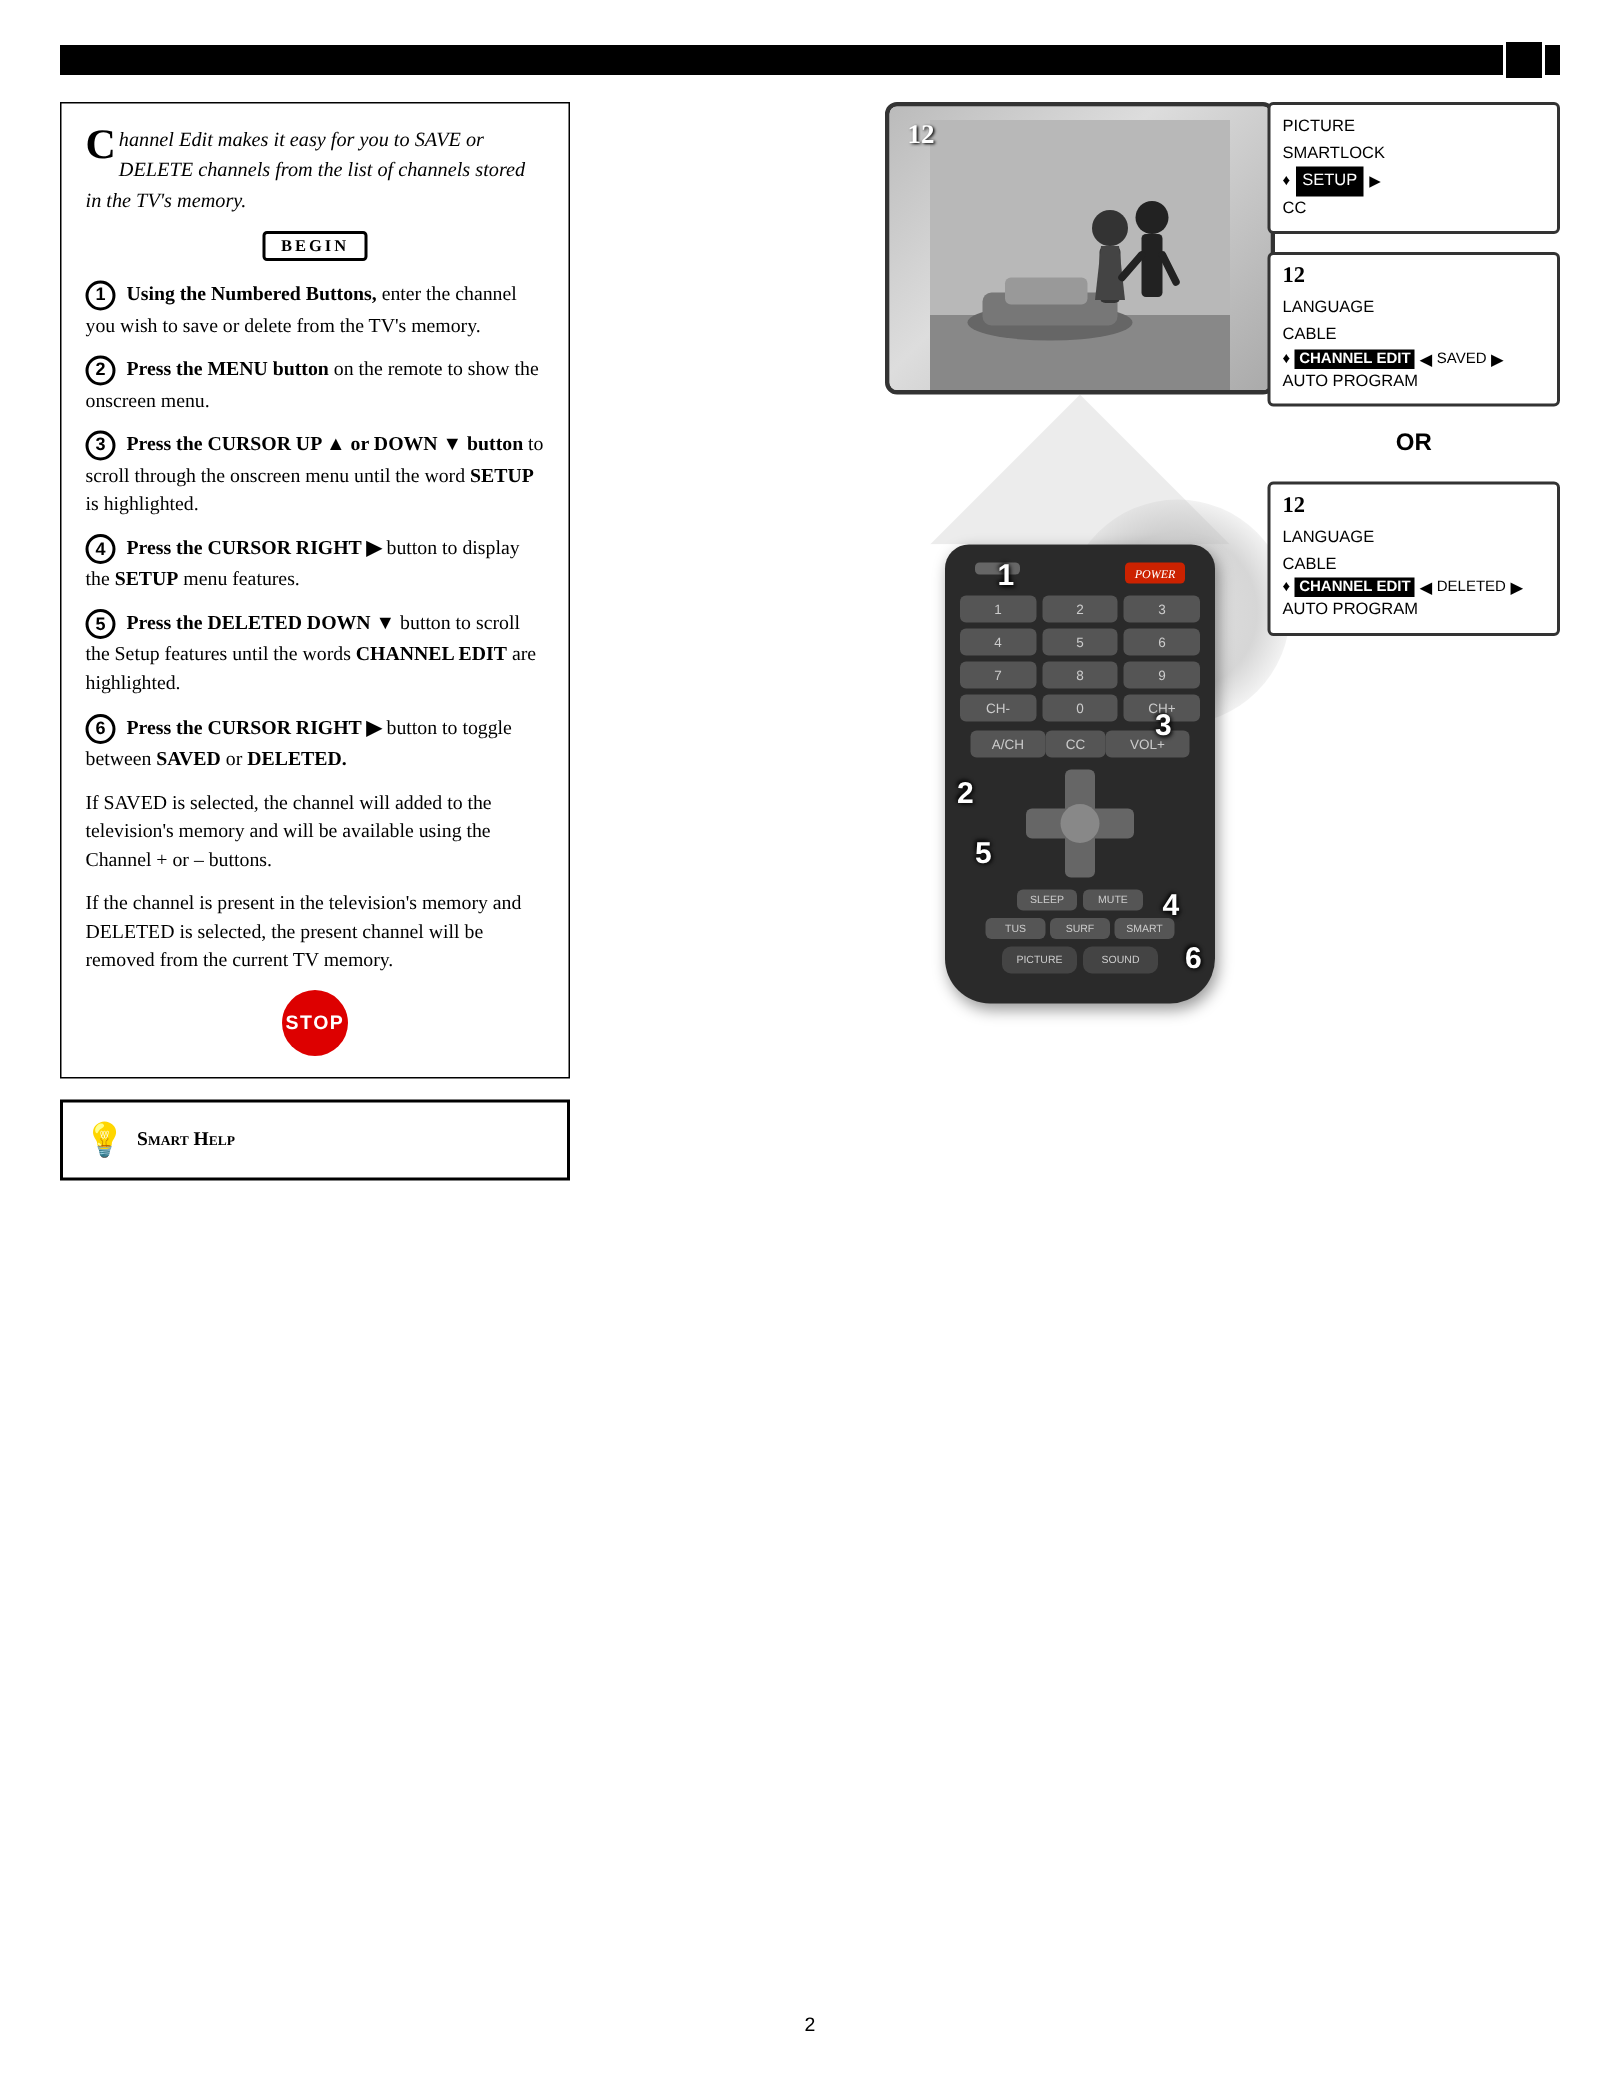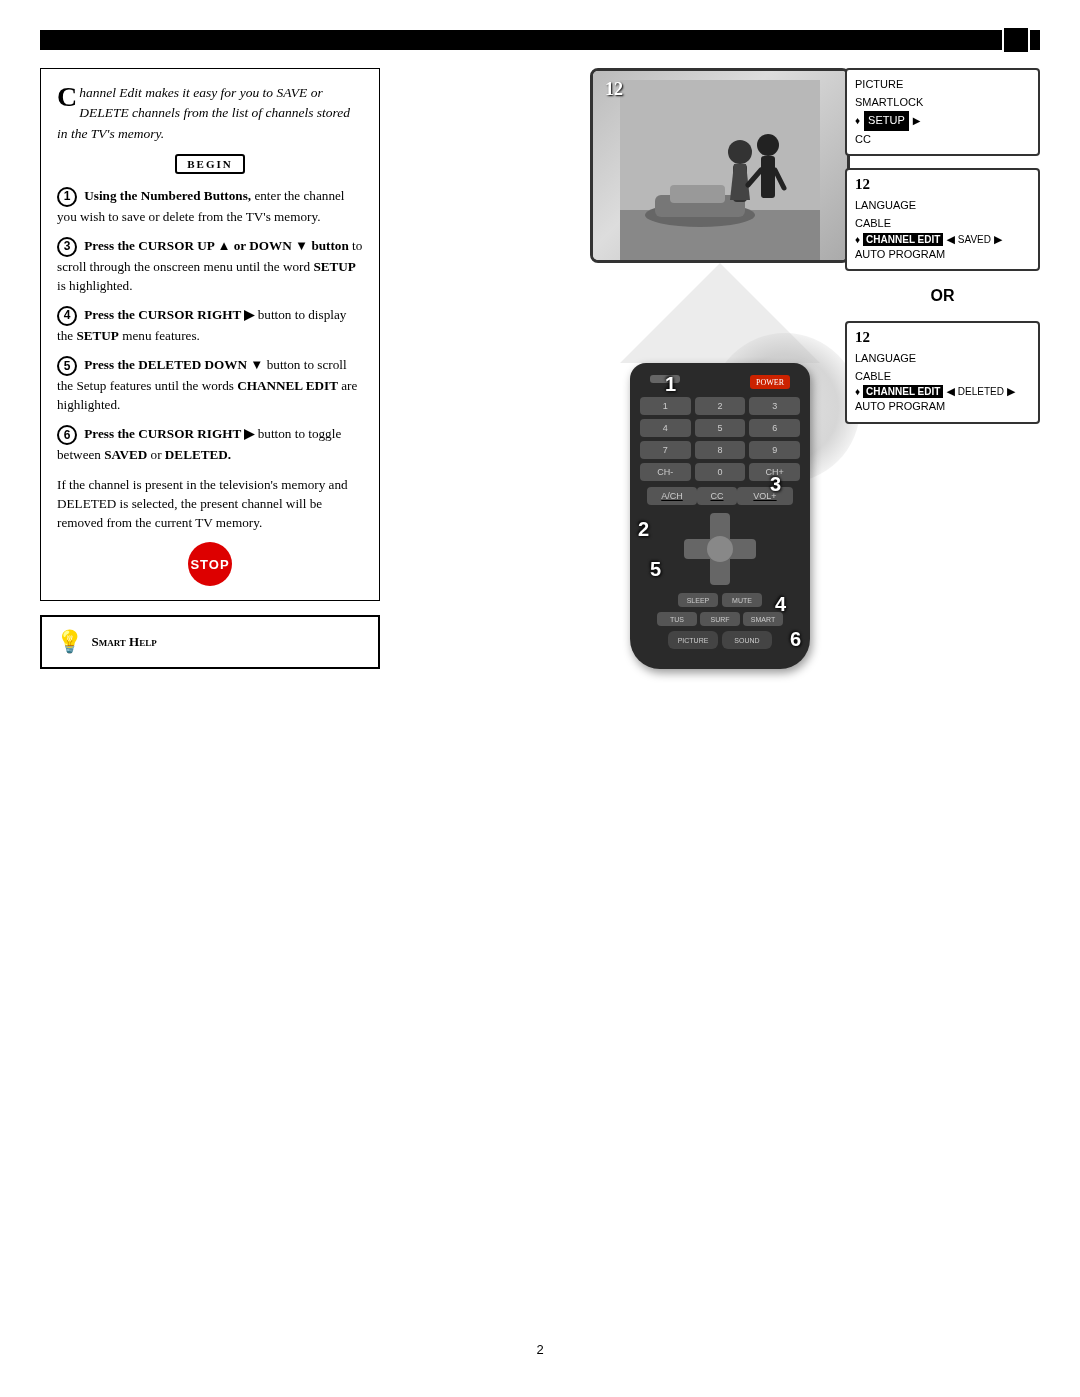--- a/index.html
+++ b/index.html
@@ -411,20 +411,25 @@
       </p>
 
       <span class="begin-badge">BEGIN</span>
 
       <div class="step">
         <span class="step-num">1</span>
         <b>Using the Numbered Buttons,</b>
         <span> enter the channel you wish to save or delete from the TV's memory.</span>
       </div>
 
+      <div class="step">
+        <span class="step-num">2</span>
+        <b>Press the MENU button</b>
+        <span> on the remote to show the onscreen menu.</span>
+      </div>
 
       <div class="step">
         <span class="step-num">3</span>
         <b>Press the CURSOR UP ▲ or DOWN ▼ button</b>
         <span> to scroll through the onscreen menu until the word <b>SETUP</b> is highlighted.</span>
       </div>
 
       <div class="step">
         <span class="step-num">4</span>
         <b>Press the CURSOR RIGHT ▶</b>
@@ -436,20 +441,21 @@
         <b>Press the DELETED DOWN ▼</b>
         <span> button to scroll the Setup features until the words <b>CHANNEL EDIT</b> are highlighted.</span>
       </div>
 
       <div class="step">
         <span class="step-num">6</span>
         <b>Press the CURSOR RIGHT ▶</b>
         <span> button to toggle between <b>SAVED</b> or <b>DELETED.</b></span>
       </div>
 
+      <p class="step">If SAVED is selected, the channel will added to the television's memory and will be available using the Channel + or – buttons.</p>
       <p class="step">If the channel is present in the television's memory and DELETED is selected, the present channel will be removed from the current TV memory.</p>
 
       <div class="stop-badge">
         <div class="stop-circle">
           <span>STOP</span>
         </div>
       </div>
     </div>
 
     <div class="smart-help">
@@ -507,21 +513,21 @@
       <div class="num-overlay" style="top:155px; left:8px;">2</div>
       <div class="num-overlay" style="top:110px; left:140px;">3</div>
       <div class="num-overlay" style="top:230px; left:145px;">4</div>
       <div class="num-overlay" style="top:195px; left:20px;">5</div>
       <div class="num-overlay" style="top:265px; left:160px;">6</div>
 
       <div class="remote" style="position:relative; z-index:1;">
 
         <div class="remote-top">
           <div style="display:flex; flex-direction:column; align-items:center; gap:4px; width:100%;">
-            <div style="display:flex; justify-content:space-between; width:100%; padding:0 10px;">
+            <div style="display:flex; justify-content:space-between; width:100%; padding:0 10px;font-style:italic;">
               <div style="width:30px; height:8px; background:#666; border-radius:3px;"></div>
               <div style="width:40px; height:14px; background:#cc2200; border-radius:3px; font-size:8px; color:#fff; display:flex; align-items:center; justify-content:center;">
                 <span>POWER</span>
               </div>
             </div>
           </div>
         </div>
 
         <div class="num-grid">
           <div class="num-btn">1</div>
@@ -531,21 +537,21 @@
           <div class="num-btn">5</div>
           <div class="num-btn">6</div>
           <div class="num-btn">7</div>
           <div class="num-btn">8</div>
           <div class="num-btn">9</div>
           <div class="num-btn">CH-</div>
           <div class="num-btn">0</div>
           <div class="num-btn">CH+</div>
         </div>
 
-        <div style="display:flex; gap:0; justify-content:center; margin-bottom:6px;text-decoration:underline;">
+        <div style="display:flex; gap:0; justify-content:center; margin-bottom:6px;">
           <div class="num-btn" style="width:50px;">A/CH</div>
           <div class="num-btn" style="width:40px;">CC</div>
           <div class="num-btn" style="width:56px;">VOL+</div>
         </div>
 
         <div class="dpad-wrap">
           <div class="dpad">
             <div class="dpad-arm up"></div>
             <div class="dpad-arm down"></div>
             <div class="dpad-arm left"></div>

